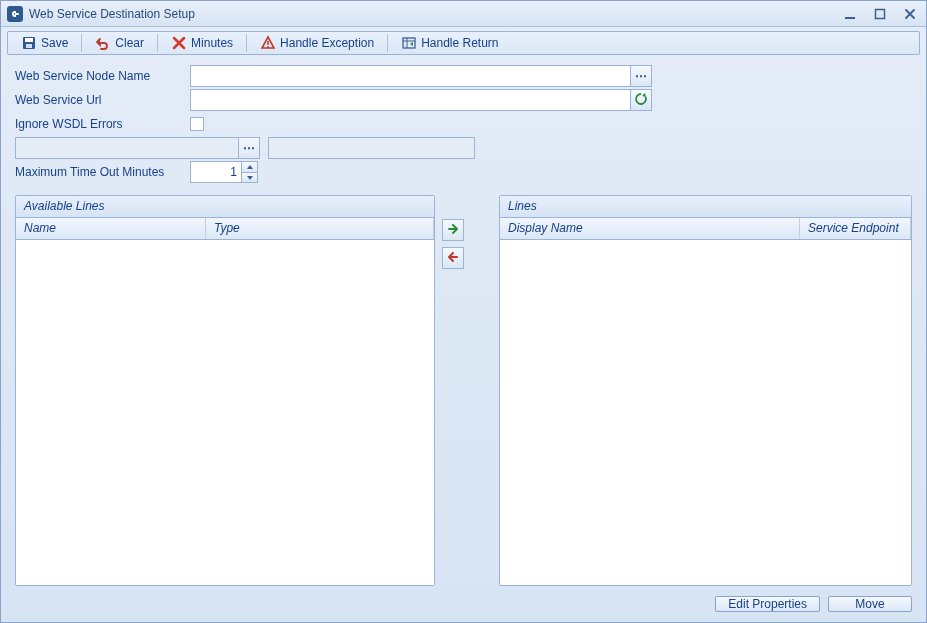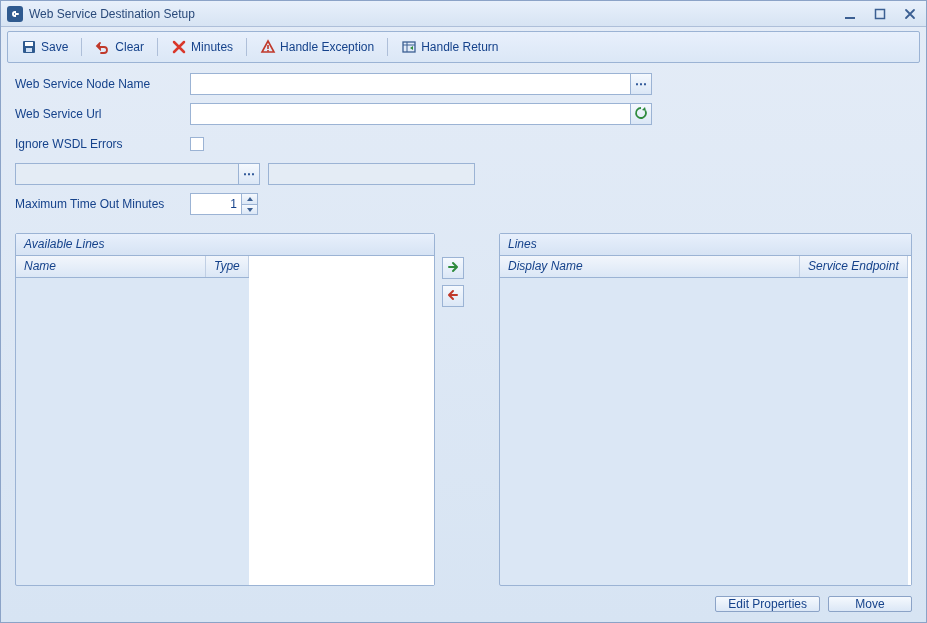--- a/index.html
+++ b/index.html
@@ -43,21 +43,21 @@
   }
   .win-btns { display:flex; gap:10px; }
   .win-btn {
     width:20px;height:16px;
     display:flex;align-items:center;justify-content:center;
     cursor:pointer;
     color:#3b5f92;
   }
   
   .toolbar {
-    height: 32px;
+    height: 24px;
     display:flex;
     align-items:center;
     gap:4px;
     padding:0 6px;
     margin:4px 6px 0;
     background: linear-gradient(#e8f0fc, #dbe7f6);
     border:1px solid #9bb3d4;
     border-radius:2px;
   }
   .tb-btn {
@@ -74,21 +74,21 @@
     width:1px; height:18px; background:#aebfd9; margin:0 2px;
   }
   .tb-icon { width:16px; height:16px; display:flex;align-items:center;justify-content:center;}
   
   .form {
     padding: 10px 14px 6px;
   }
   .form-row {
     display:flex;
     align-items:center;
-    margin-bottom:8px;
+    margin-bottom:2px;
     min-height:22px;
   }
   .form-row .lbl {
     width:175px;
     color:#15428b;
   }
   .txt {
     height:22px;
     background:#fff;
     border:1px solid #9bb3d4;
@@ -154,21 +154,21 @@
   .panel-header{
     height:22px;
     padding:3px 8px;
     background:linear-gradient(#e8f0fc,#d6e3f4);
     border-bottom:1px solid #9bb3d4;
     color:#15428b;
   }
   .grid{
     flex:1;
     margin:0;
-    display:flex;flex-direction:row;
+    display:flex;flex-direction:column;
     min-height:0;
   }
   .grid-head{
     display:flex;
     background:linear-gradient(#f2f6fc,#dbe7f6);
     border-bottom:1px solid #9bb3d4;
     height:22px;
   }
   .gh{
     padding:3px 8px;

